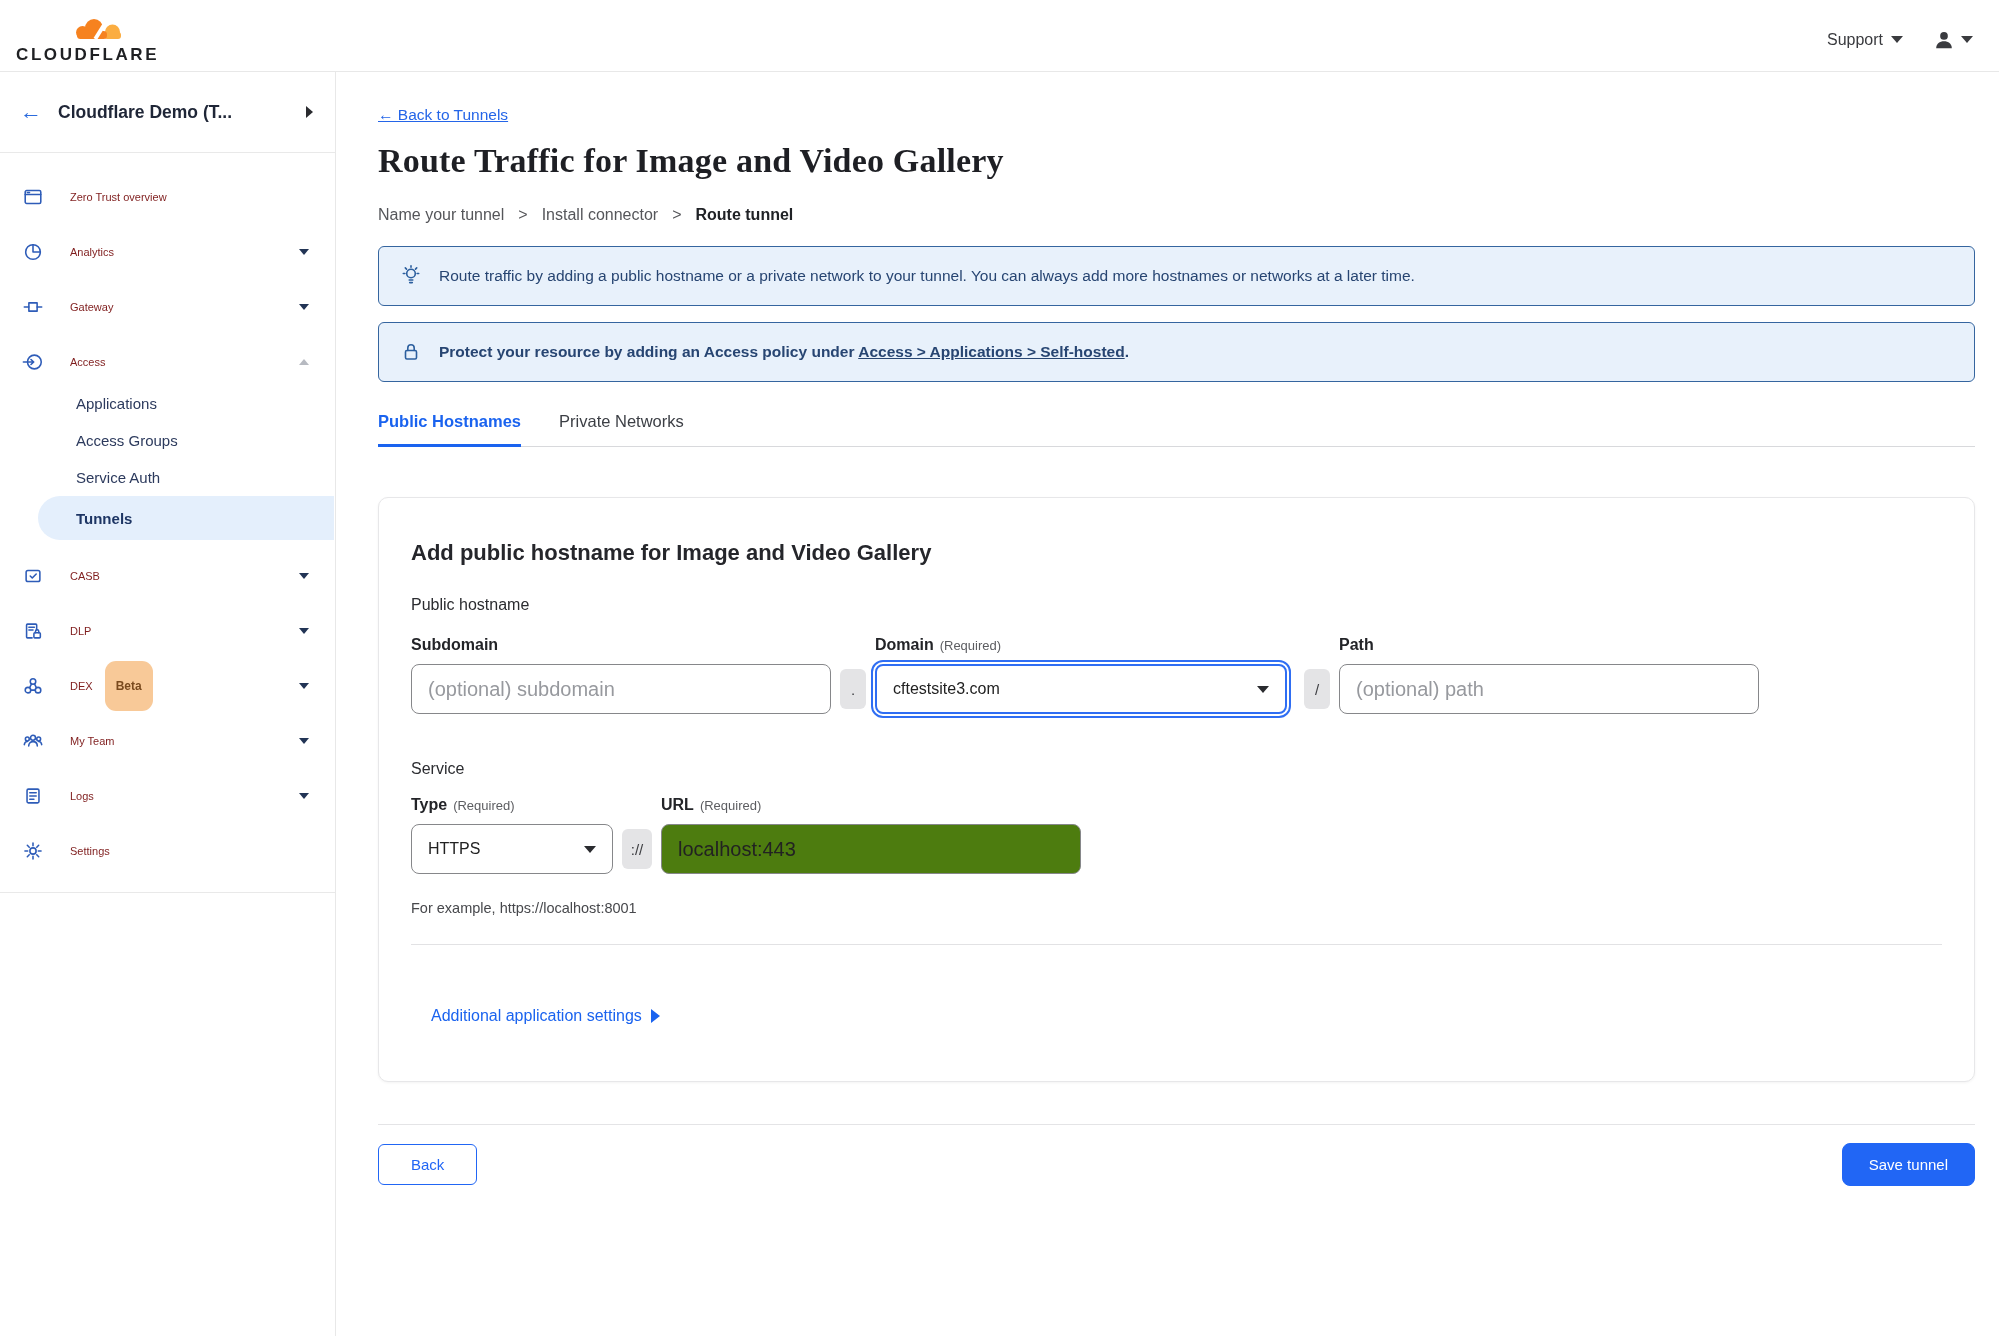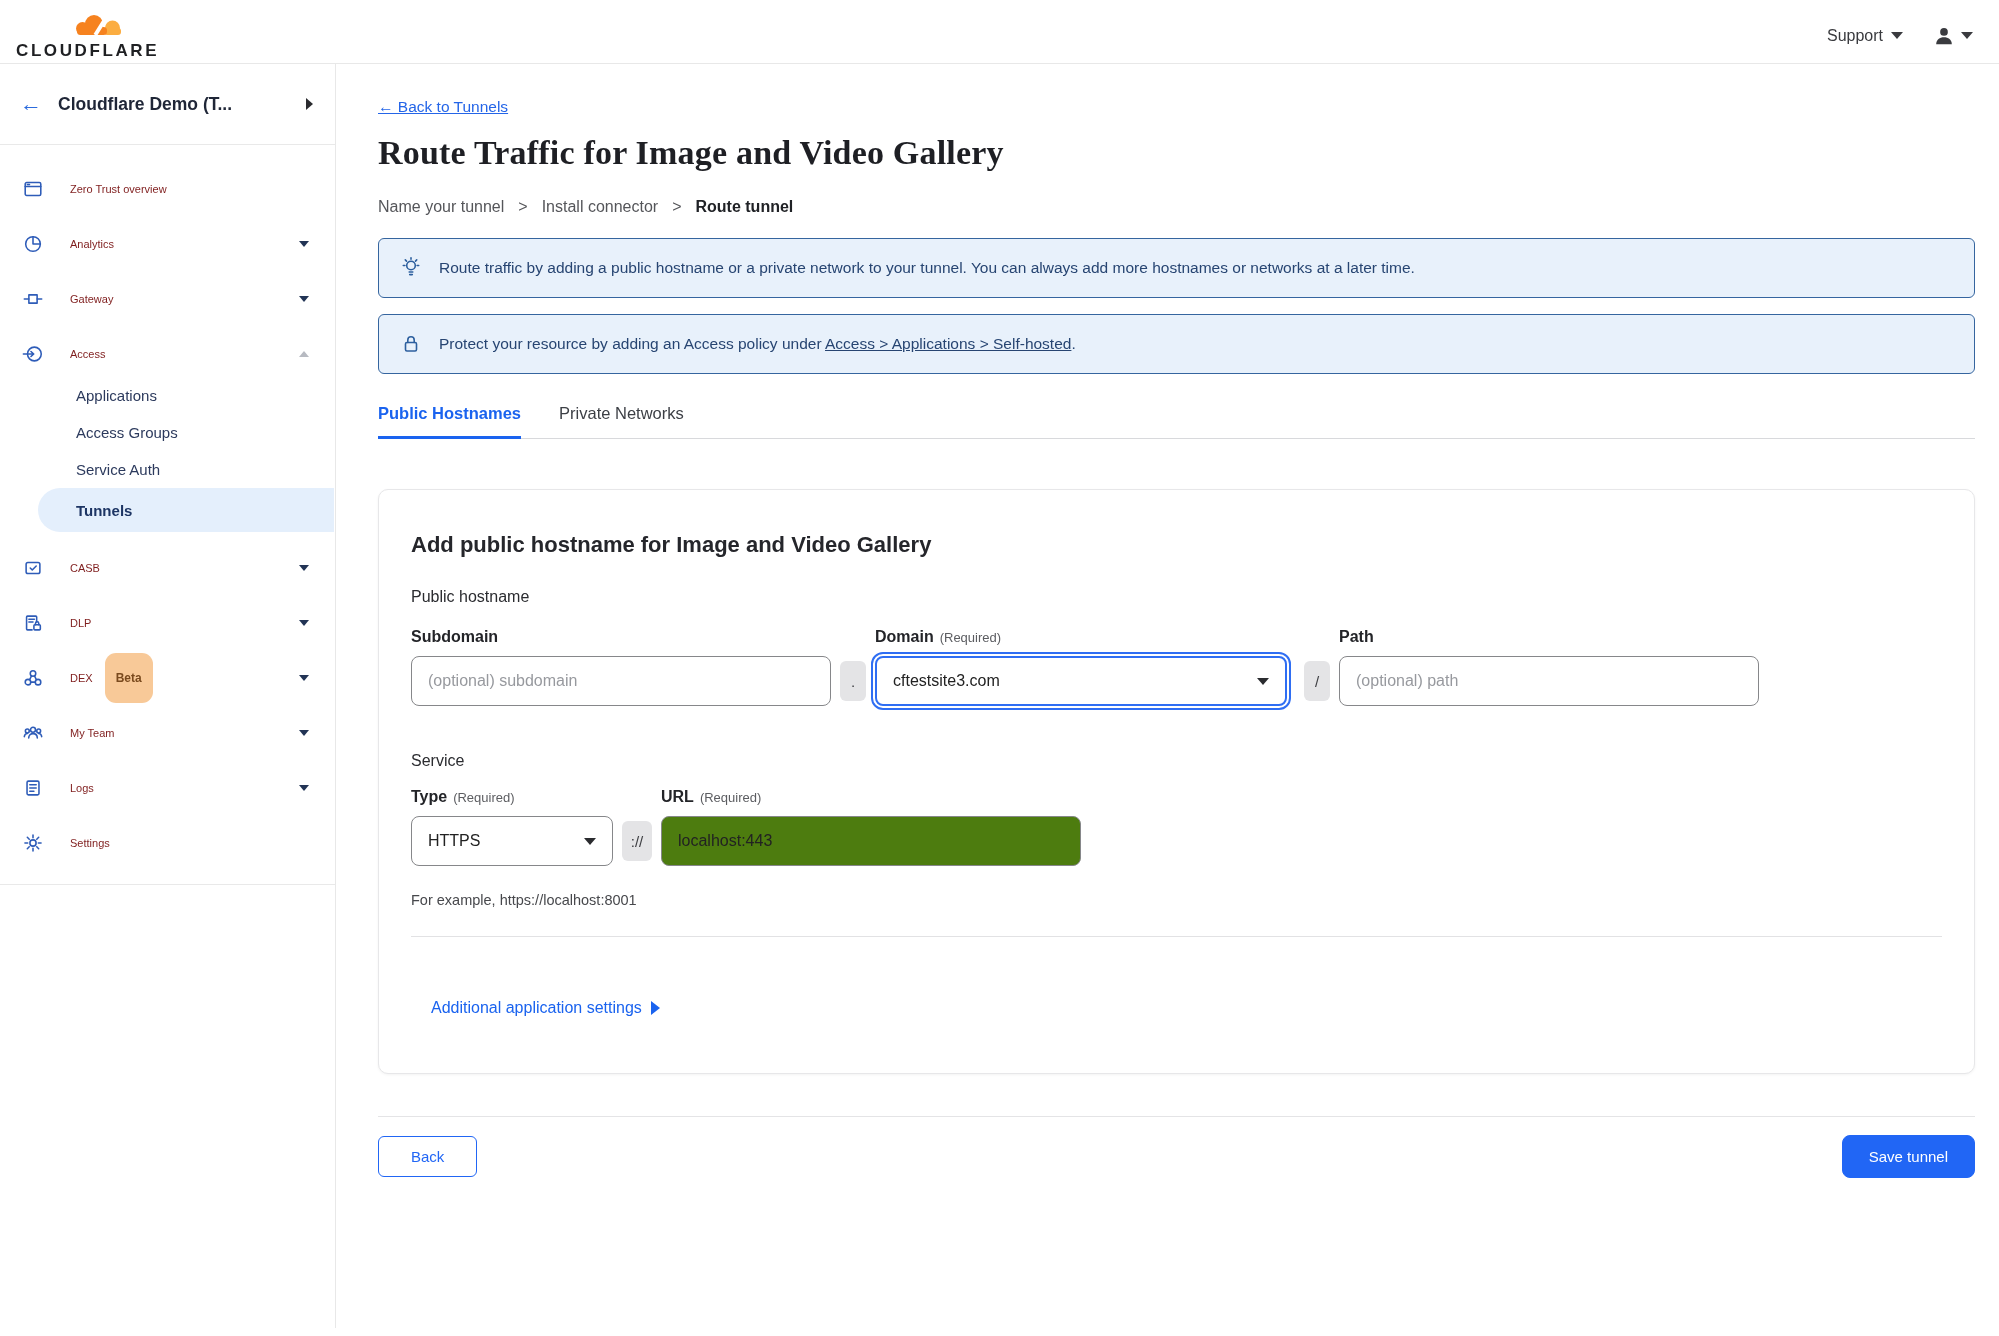--- a/index.html
+++ b/index.html
@@ -1,20 +1,20 @@
 <!DOCTYPE html>
 <html><head>
 <meta charset="utf-8">
 <style>
   * { margin:0; padding:0; box-sizing:border-box; }
   html,body { width:1999px; height:1336px; background:#fff;
     font-family:"Liberation Sans","DejaVu Sans",sans-serif; color:#25262b; overflow:hidden; }
 
   
-  .topbar { height:64px; display:flex; align-items:center; justify-content:space-between;
+  .topbar { height:72px; display:flex; align-items:center; justify-content:space-between;
     padding:8px 26px 0 16px; border-bottom:1px solid #e8e8e8; background:#fff; }
   .logo { display:flex; flex-direction:column; align-items:flex-start; }
   .logo svg { margin-left:48px; display:block; }
   .logo-word { font-size:17px; font-weight:800; letter-spacing:2.6px; color:#1f2023; line-height:1; margin-top:1px;}
   .topbar-right { display:flex; align-items:center; gap:30px; }
   .support { display:flex; align-items:center; gap:8px; font-size:16px; color:#393a3e; cursor:pointer;text-align:center;}
   .caret-dn { width:0; height:0; border-left:6px solid transparent; border-right:6px solid transparent;
     border-top:7px solid #3a3b3f; }
   .account-menu { display:flex; align-items:center; gap:6px; cursor:pointer; }
 
@@ -48,39 +48,39 @@
   .content { flex:1; padding:34px 24px 0 42px; background:#fff; overflow:hidden; }
   .back-link { color:#2465e8; font-size:15.5px; text-decoration:underline; cursor:pointer; display:inline-block; }
   h1 { font-size:34px; font-weight:bold; color:#1e1f24; margin-top:18px; letter-spacing:.2px;font-family:Liberation Serif, serif; }
   .breadcrumb { margin-top:26px; font-size:16px; color:#55565a; display:flex; gap:14px; align-items:center;}
   .breadcrumb .sep { color:#55565a; }
   .breadcrumb .current { font-weight:bold; color:#202226; }
 
   .banner { margin-top:22px; min-height:60px; display:flex; align-items:center; gap:16px;
     background:#e8f1fb; border:1.5px solid #35659f; border-radius:6px; padding:10px 20px;
     color:#274572; font-size:15.5px; }
-  .banner + .banner { margin-top:16px; }
+  .banner + .banner { margin-top:16px;font-weight:bold; }
   .banner a { color:#274572; text-decoration:underline; cursor:pointer; }
   .banner .bicon { flex:0 0 auto; display:flex; }
 
   .tabs { margin-top:30px; display:flex; gap:38px; border-bottom:1px solid #d8d9dc; }
   .tab { padding-bottom:13px; font-size:16.5px; cursor:pointer; }
   .tab.active { color:#1a63ef; font-weight:bold; border-bottom:3px solid #1a63ef; margin-bottom:-1px; }
   .tab.inactive { color:#3c3f45; font-weight:500; }
 
   .card { margin-top:50px; background:#fff; border:1px solid #e7e7e9; border-radius:10px;
     box-shadow:0 1px 3px rgba(0,0,0,.05); padding:42px 32px 56px; }
   .card h2 { font-size:22px; font-weight:bold; color:#25262b; }
   .section-label { margin-top:30px; font-size:16px; color:#2b2c30; }
   .fields-row { margin-top:22px; display:flex; align-items:flex-start; }
   .fgroup { display:flex; flex-direction:column; }
   .flabel { font-size:16px; font-weight:bold; color:#232428; margin-bottom:10px; }
   .freq { font-size:13px; font-weight:normal; color:#5c5d61; margin-left:6px; }
   .tinput { height:50px; border:1px solid #86878a; border-radius:8px; padding:0 16px;
-    font-size:16px; color:#222; font-family:inherit; background:#fff; outline:none; }
+    font-size:20px; color:#222; font-family:inherit; background:#fff; outline:none; }
   .tinput::placeholder { color:#97999e; }
   .sepbox { width:26px; height:40px; background:#e4e4e6; border-radius:6px; color:#3c3d41;
     display:flex; align-items:center; justify-content:center; font-size:15px; margin:0 9px;
     align-self:flex-end; margin-bottom:5px; }
   .selectbox { height:50px; border:1px solid #86878a; border-radius:8px; padding:0 16px;
     display:flex; align-items:center; justify-content:space-between; font-size:16px; color:#222;
     background:#fff; cursor:pointer; }
   .selectbox.focused { border:2px solid #2f6ef3; outline:2px solid #2f6ef3; outline-offset:2px; }
   .sel-caret { width:0; height:0; border-left:6px solid transparent; border-right:6px solid transparent;
     border-top:7px solid #2a2b2f; margin-left:12px; }

